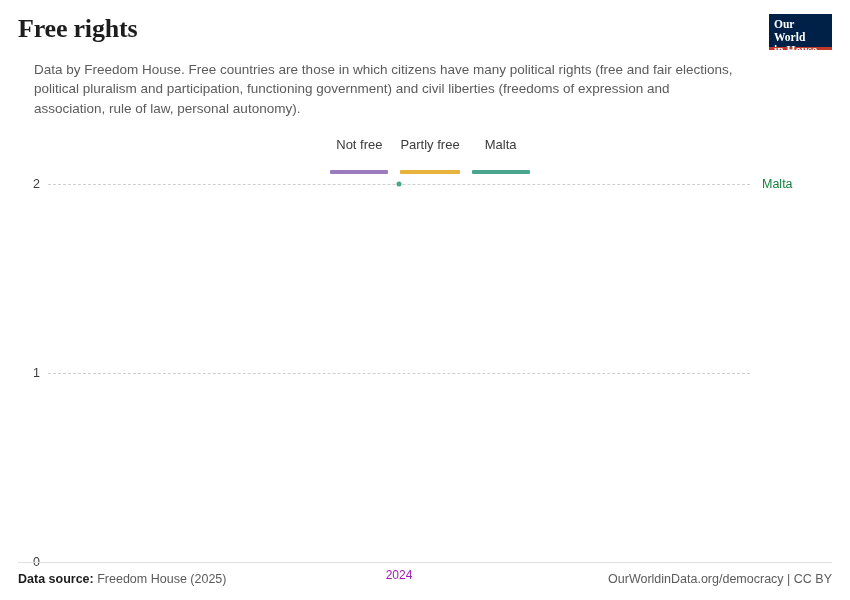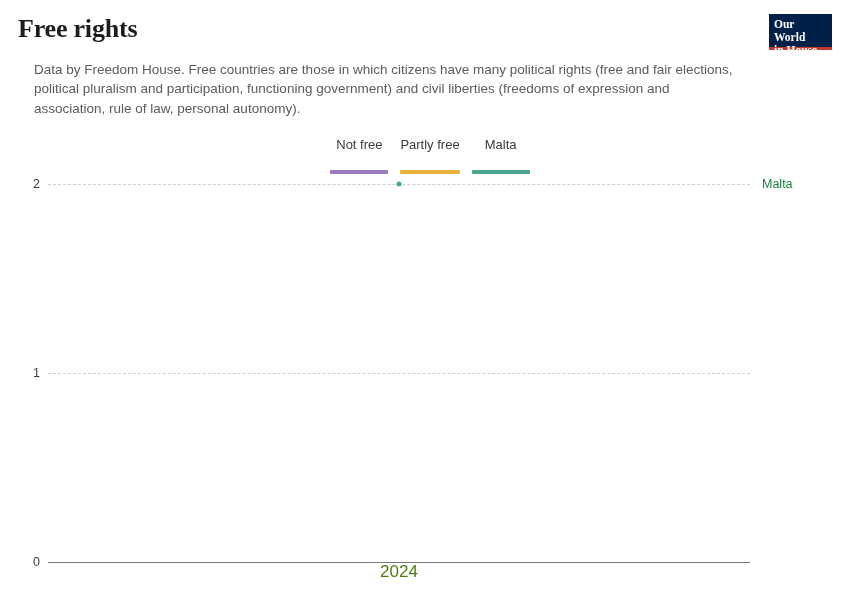--- a/index.html
+++ b/index.html
@@ -119,22 +119,22 @@
     left: 0;
     transform: translate(-100%, -50%);
     padding-right: 8px;
     font-size: 12.5px;
     color: #3b3b3b;
   }
   .xtick {
     position: absolute;
     bottom: -20px;
     transform: translateX(-50%);
-    font-size: 17px;
-    color: #4d7c0f;
+    font-size: 12px;
+    color: #a21caf;
   }
   .datapoint {
     position: absolute;
     width: 5px;
     height: 5px;
     border-radius: 50%;
     transform: translate(-50%, -50%);
   }
   .series-label {
     position: absolute;
@@ -203,14 +203,21 @@
         <div class="gridline" style="top: 50%;"></div>
         <div class="ytick" style="top: 50%;">1</div>
         <div class="gridline" style="top: 0%;"></div>
         <div class="ytick" style="top: 0%;">2</div>
         <div class="xtick" style="left: 50%;">2024</div>
         <div class="datapoint" style="left: 50%; top: 0%; background: rgb(74, 165, 142);"></div>
         <div class="series-label" style="top: 0%; left: 100%; color: #15803d;">Malta</div>
       </div>
   </div>
 
+  <div class="footer">
+    <div class="footer-left">
+      <b>Data source:</b>
+      <span>Freedom House (2025)</span>
+    </div>
+    <div class="footer-right">OurWorldinData.org/democracy | CC BY</div>
+  </div>
 
 </div>
 
 </body></html>

